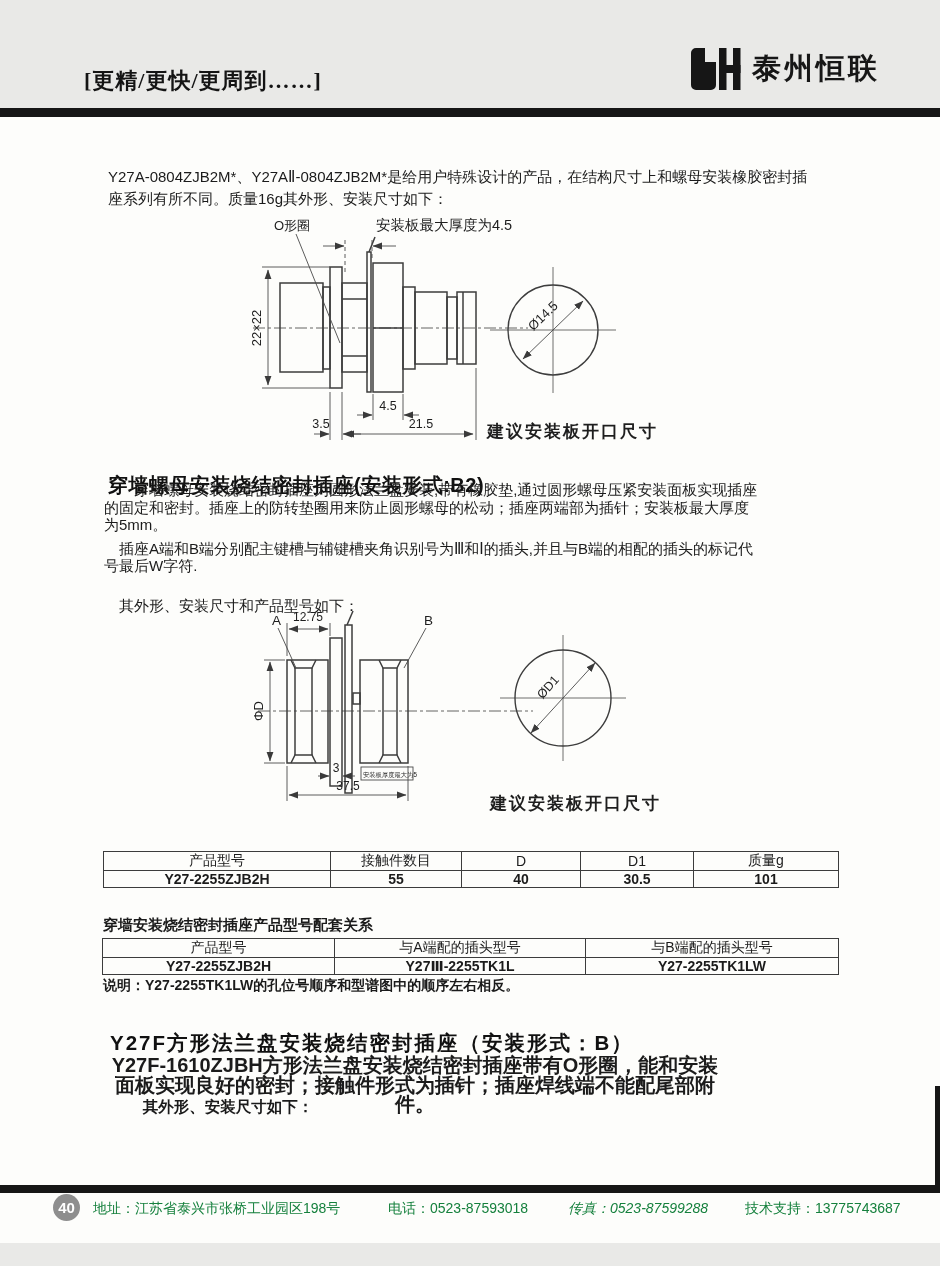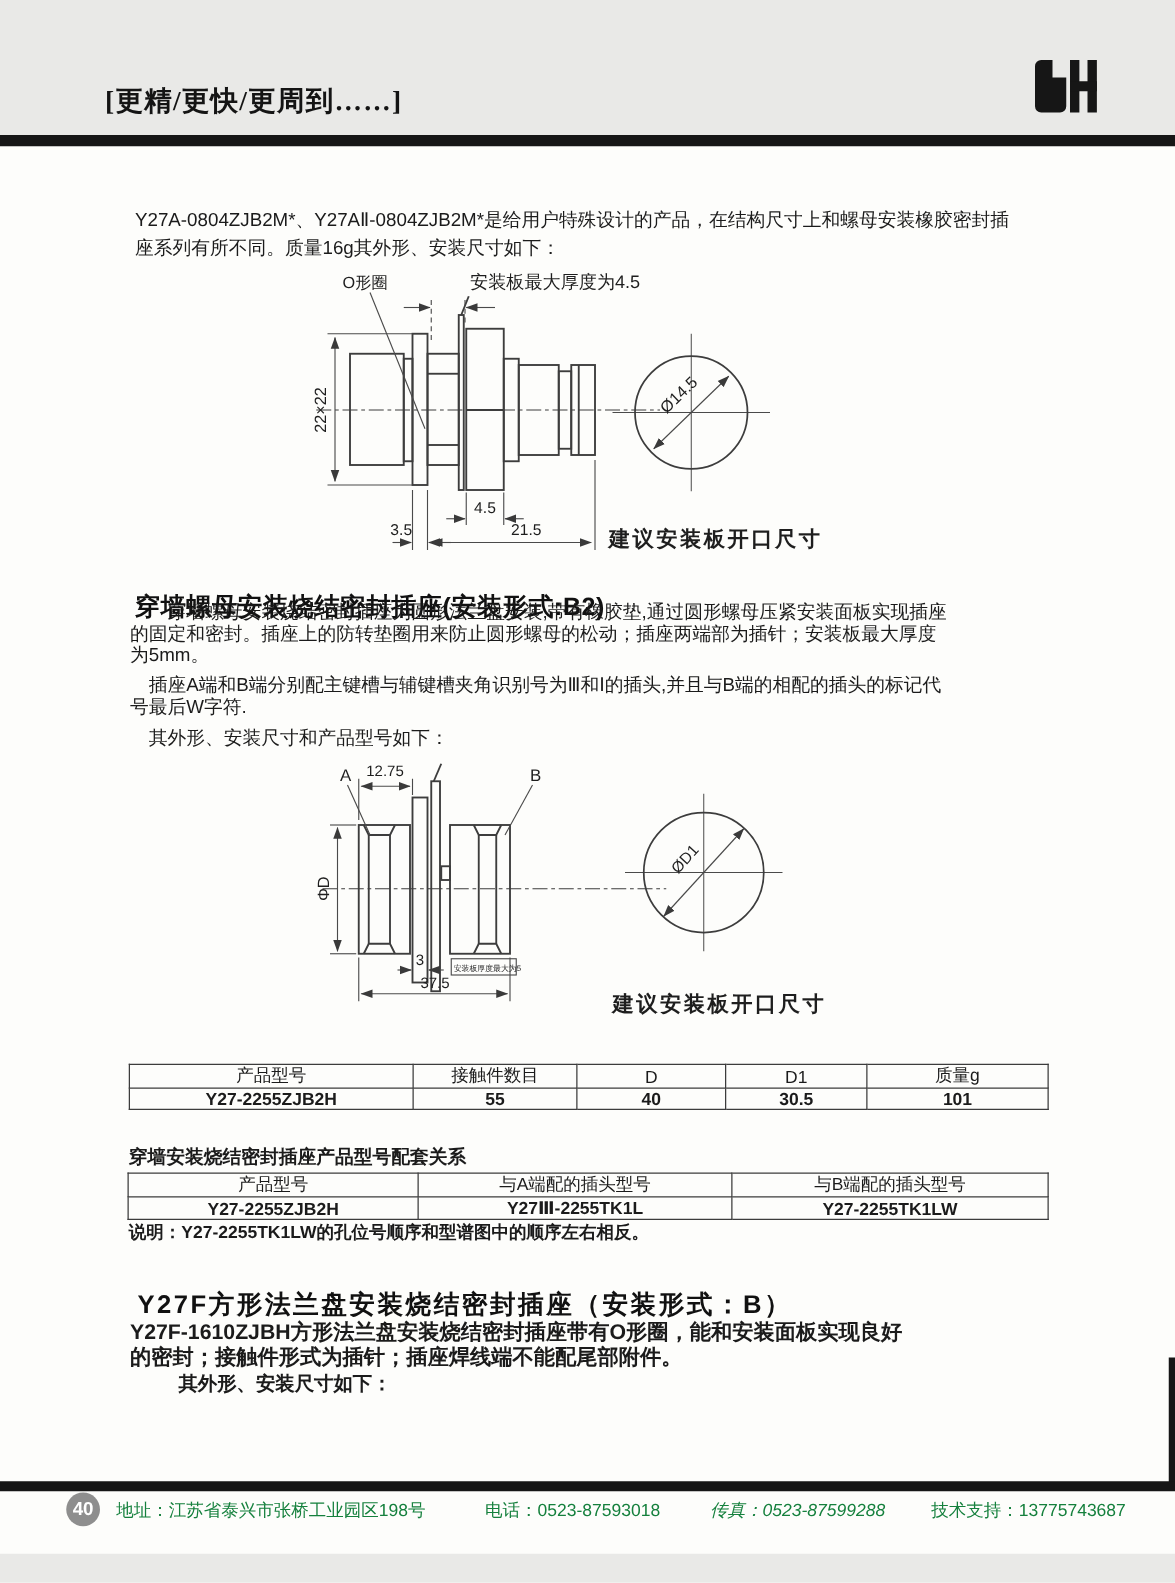--- a/index.html
+++ b/index.html
@@ -60,20 +60,21 @@
 
   <div class="band-top"></div>
   <div class="slogan">[更精/更快/更周到……]</div>
   <div class="logo">
     <svg width="54" height="46" viewBox="0 0 54 46">
       <path d="M7,2 H16 V16 H27 V39 a5,5 0 0 1 -5,5 H7 a5,5 0 0 1 -5,-5 V7 a5,5 0 0 1 5,-5 Z" fill="#161616"></path>
       <rect x="30" y="2" width="7.5" height="42" fill="#161616"></rect>
       <rect x="44" y="2" width="7.5" height="42" fill="#161616"></rect>
       <rect x="30" y="19" width="21.5" height="8" fill="#161616"></rect>
     </svg>
+    <span class="brand">泰州恒联</span>
   </div>
   <div class="rule" style="top:108px;height:9px;"></div>
 
   <div class="abs para" style="left:108px;top:166px;width:706px;">Y27A-0804ZJB2M*、Y27AⅡ-0804ZJB2M*是给用户特殊设计的产品，在结构尺寸上和螺母安装橡胶密封插座系列有所不同。质量16g其外形、安装尺寸如下：</div>
 
   <svg class="draw" style="left:228px;top:212px;" width="520" height="238" viewBox="0 0 520 238">
     <defs>
       <marker id="arr1" viewBox="0 0 10 8" markerWidth="10" markerHeight="8" refX="9" refY="4" orient="auto-start-reverse" markerUnits="userSpaceOnUse">
         <path d="M0,0.6 L9.5,4 L0,7.4 Z" fill="#3a3a3a"></path>
       </marker>
@@ -129,21 +130,21 @@
     <text x="93" y="216" text-anchor="middle" font-size="12.5">3.5</text>
     <text x="193" y="216" text-anchor="middle" font-size="12.5">21.5</text>
     <text transform="rotate(-44 318 107)" x="318" y="107" text-anchor="middle" font-size="13">Ø14.5</text>
     <text class="cap" x="259" y="225" font-size="17" font-weight="bold">建议安装板开口尺寸</text>
   </svg>
 
   <div class="abs h2" style="left:108px;top:447px;margin-top:25px;">穿墙螺母安装烧结密封插座(安装形式:B2)</div>
   <div class="abs tight" style="left:104px;top:481px;width:655px;">
     <p style="text-indent:2em;">穿墙螺母安装烧结密封插座为圆形法兰盘安装,带有橡胶垫,通过圆形螺母压紧安装面板实现插座的固定和密封。插座上的防转垫圈用来防止圆形螺母的松动；插座两端部为插针；安装板最大厚度为5mm。</p>
     <p style="text-indent:1em;margin-top:6px;">插座A端和B端分别配主键槽与辅键槽夹角识别号为Ⅲ和Ⅰ的插头,并且与B端的相配的插头的标记代号最后W字符.</p>
-    <p style="text-indent:1em;margin-top:7px;">其外形、安装尺寸和产品型号如下：</p>
+    <p style="text-indent:1em;margin-top:22px;">其外形、安装尺寸和产品型号如下：</p>
   </div>
 
   <svg class="draw" style="left:228px;top:598px;" width="480" height="232" viewBox="0 0 480 232">
     <defs>
       <marker id="arr2" viewBox="0 0 10 8" markerWidth="10" markerHeight="8" refX="9" refY="4" orient="auto-start-reverse" markerUnits="userSpaceOnUse">
         <path d="M0,0.6 L9.5,4 L0,7.4 Z" fill="#3a3a3a"></path>
       </marker>
     </defs>
     <g class="body">
       <line class="cl" x1="30" y1="113" x2="305" y2="113"></line>
@@ -241,21 +242,21 @@
       <tr>
         <td>Y27-2255ZJB2H</td>
         <td>Y27Ⅲ-2255TK1L</td>
         <td>Y27-2255TK1LW</td>
       </tr>
     </tbody>
   </table>
   <div class="abs note" style="left:103px;top:977px;text-align:right;">说明：Y27-2255TK1LW的孔位号顺序和型谱图中的顺序左右相反。</div>
 
   <div class="abs h2" style="left:110px;top:1029px;font-size:20.5px;letter-spacing:2px;">Y27F方形法兰盘安装烧结密封插座（安装形式：B）</div>
-  <div class="abs" style="left:104px;top:1056px;width:622px;font-size:17px;line-height:19.5px;font-weight:bold;">Y27F-1610ZJBH方形法兰盘安装烧结密封插座带有O形圈，能和安装面板实现良好的密封；接触件形式为插针；插座焊线端不能配尾部附件。</div>
+  <div class="abs" style="left:104px;top:1056px;width:622px;font-size:20px;line-height:19.5px;font-weight:bold;text-align:center;">Y27F-1610ZJBH方形法兰盘安装烧结密封插座带有O形圈，能和安装面板实现良好的密封；接触件形式为插针；插座焊线端不能配尾部附件。</div>
   <div class="abs" style="left:104px;top:1097px;font-size:15.5px;font-weight:bold;text-indent:2.5em;">其外形、安装尺寸如下：</div>
 
   <div class="edge-mark"></div>
   <div class="rule" style="top:1185px;height:8px;"></div>
   <div class="page-num">40</div>
   <div class="foot" style="left:93px;">地址：江苏省泰兴市张桥工业园区198号</div>
   <div class="foot" style="left:388px;">电话：0523-87593018</div>
   <div class="foot" style="left:568px;font-style:italic;">传真：0523-87599288</div>
   <div class="foot" style="left:745px;">技术支持：13775743687</div>
   <div class="band-bottom"></div>

